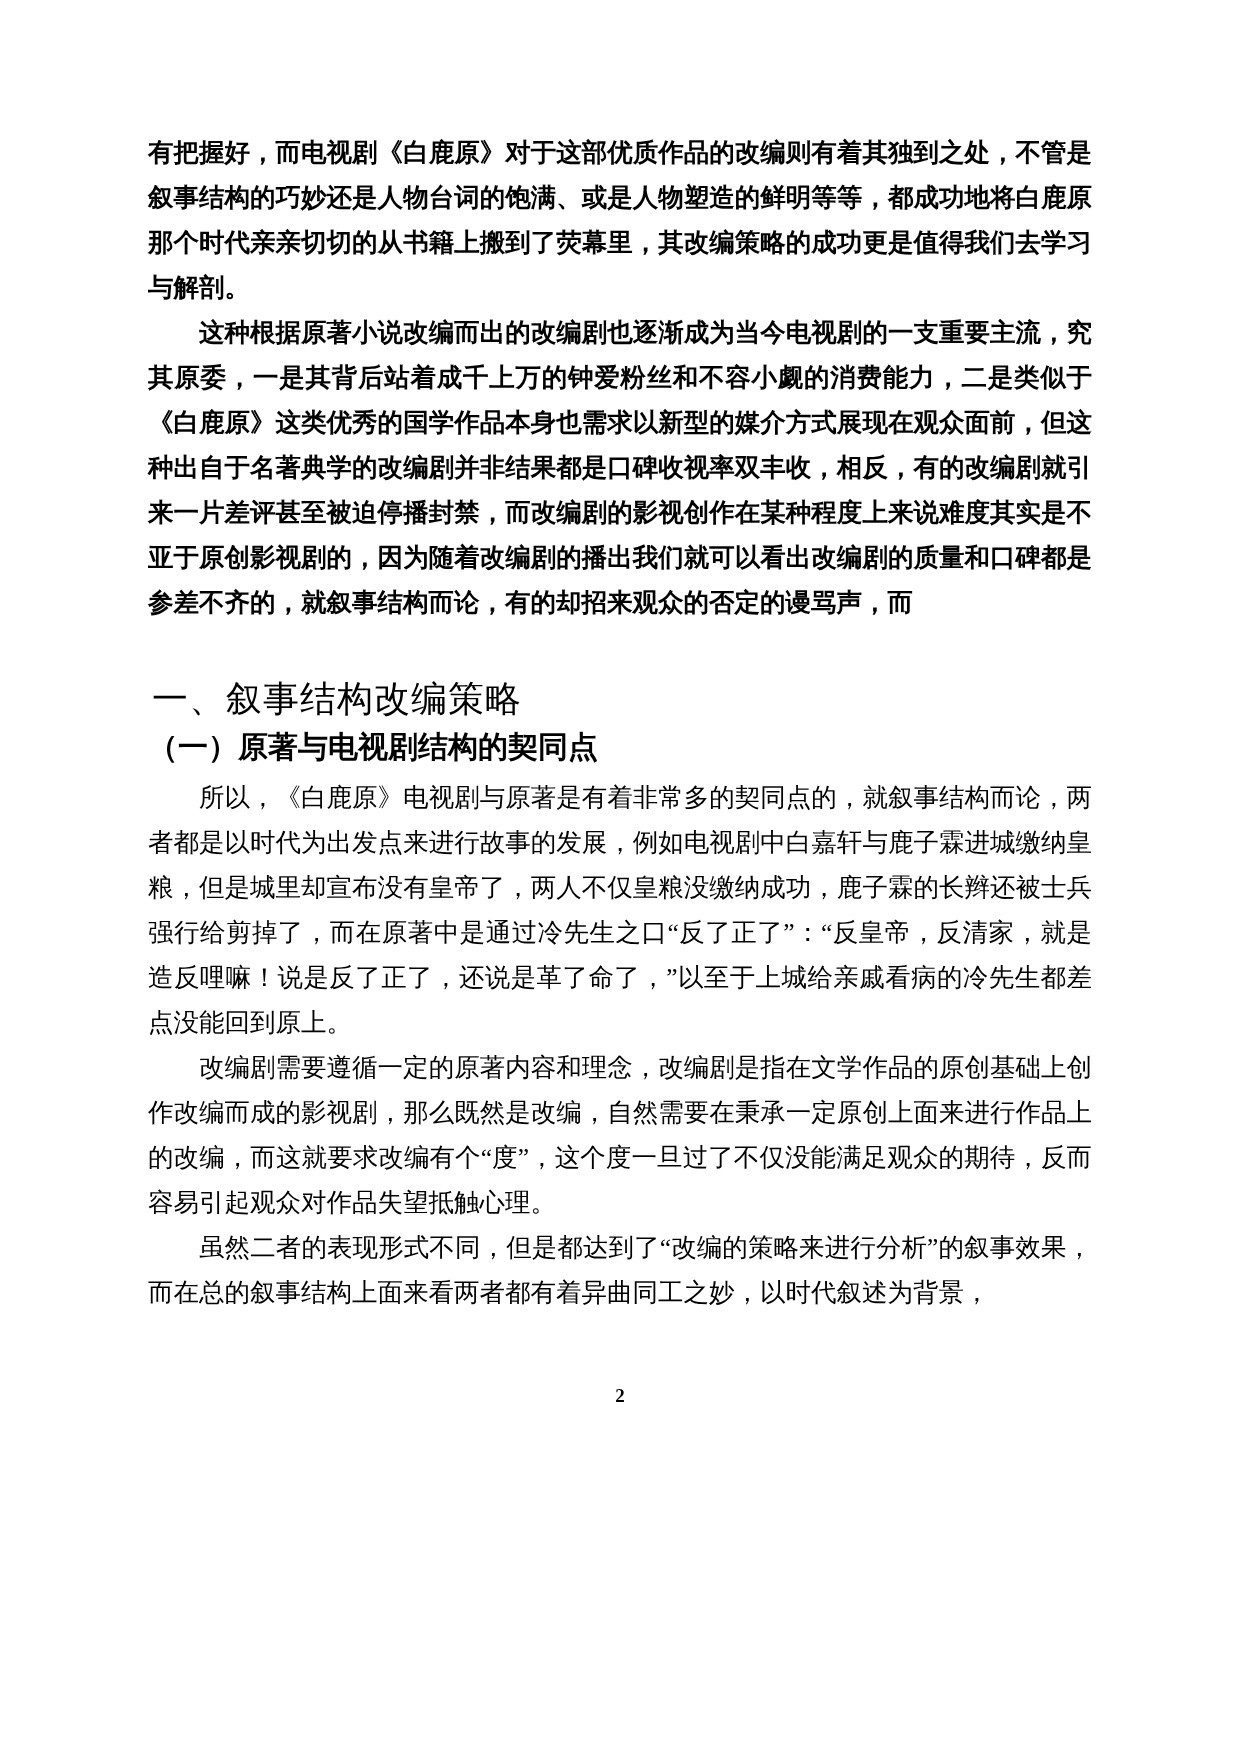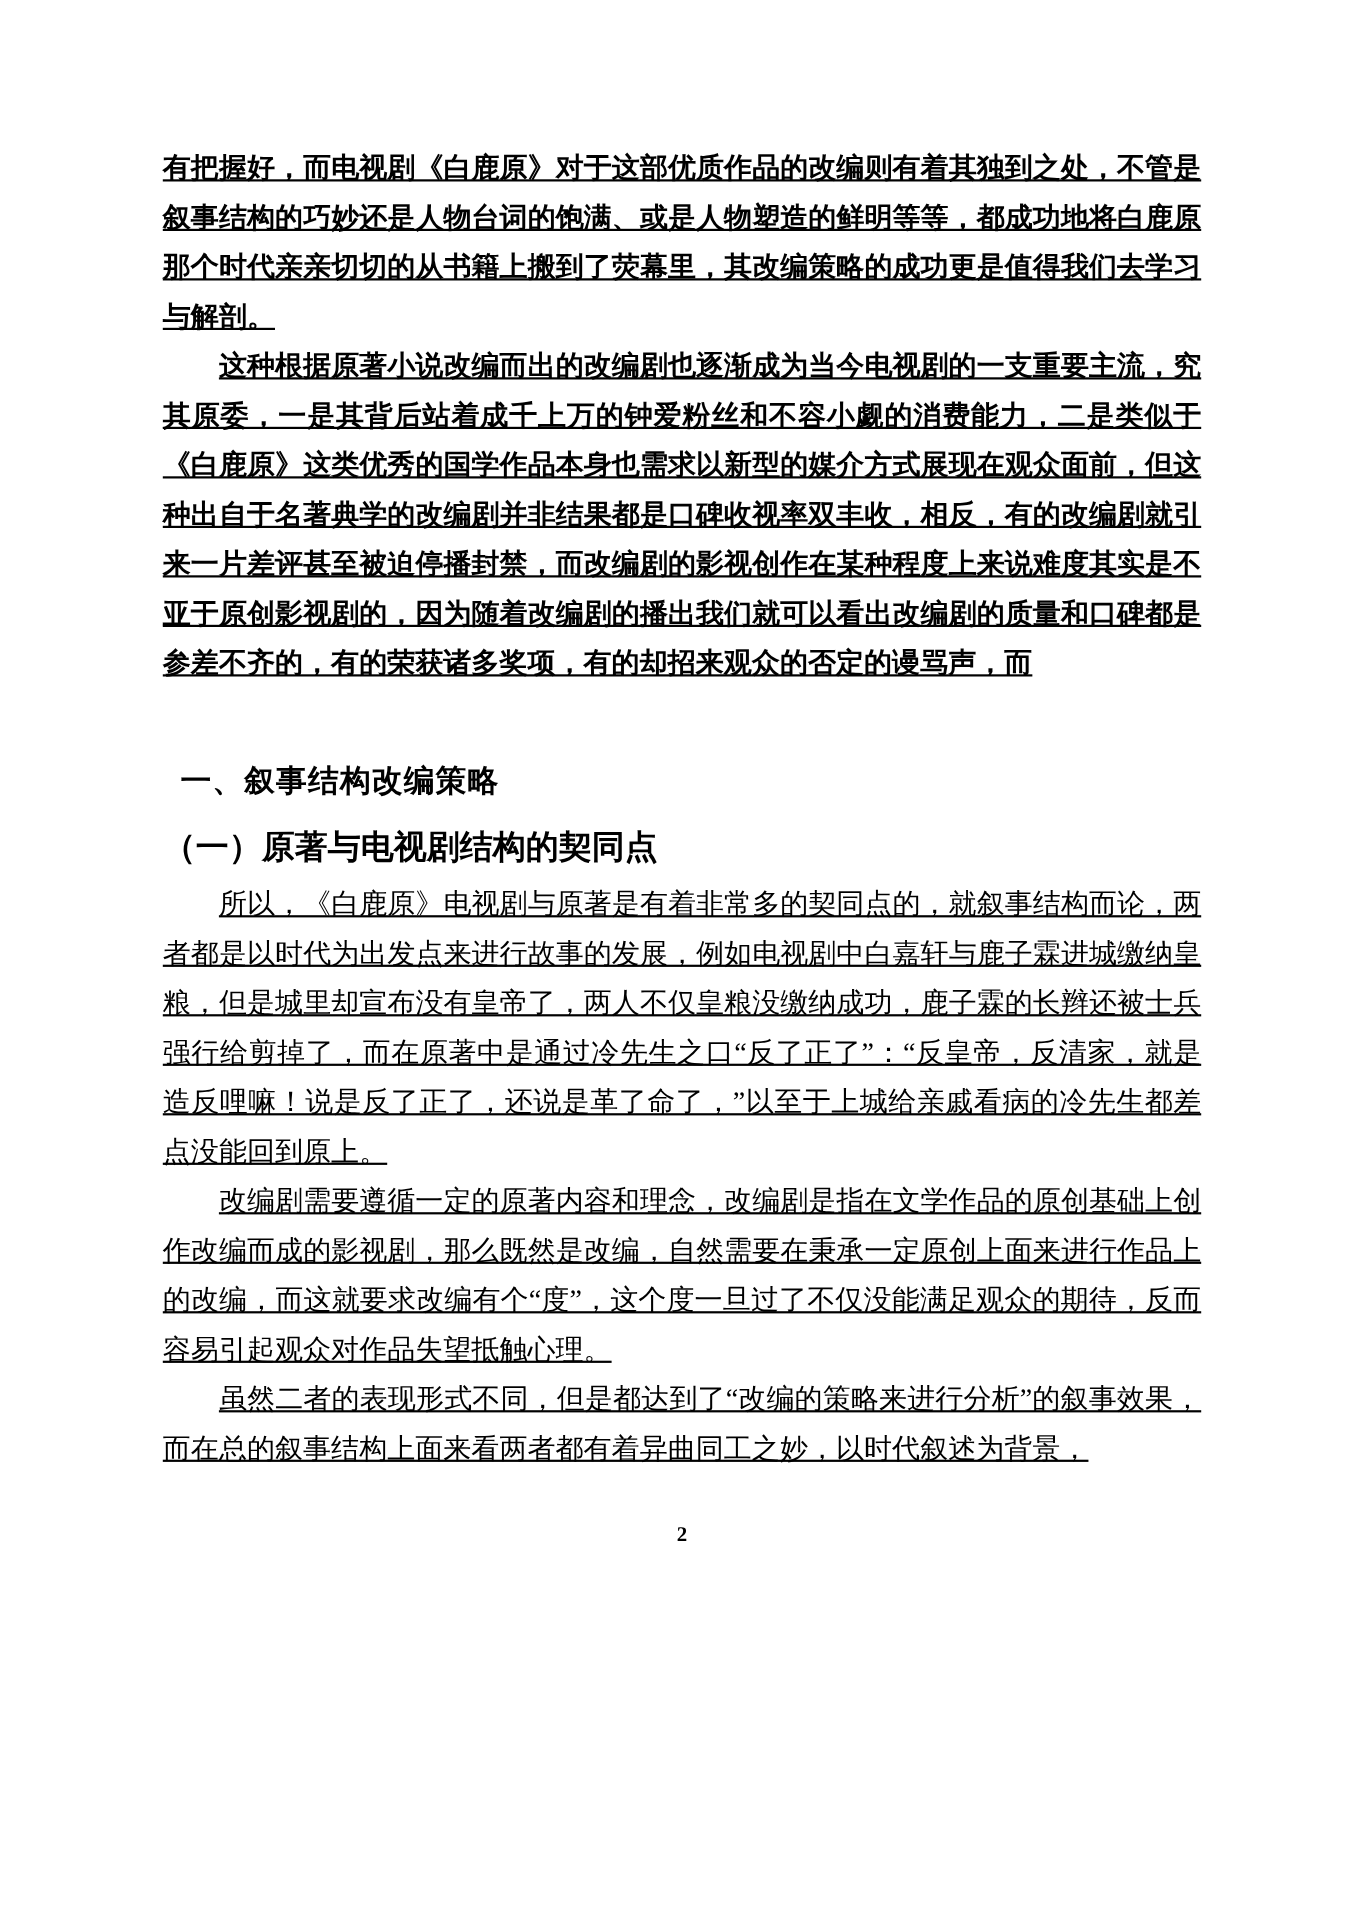--- a/index.html
+++ b/index.html
@@ -27,32 +27,31 @@
   .content {
     width: 944px;
   }
   p.body-para {
     margin: 0;
     font-size: 25.5px;
     line-height: 45px;
     text-align: justify;
     text-justify: inter-ideograph;
     letter-spacing: 0px;
-    text-decoration: underline;
   }
   p.bold-para {
     font-weight: bold;
   }
   .indent {
     text-indent: 2em;
   }
   h1.section-heading {
-    font-size: 28px;
-    font-weight: bold;
-    margin: 16px;
+    font-size: 36px;
+    font-weight: normal;
+    margin: 4px;
     line-height: 44px;
     letter-spacing: 1px;
   }
   h2.sub-heading {
     font-size: 30px;
     font-weight: bold;
     margin: 0;
     line-height: 44px;
   }
   .gap-large {
@@ -73,21 +72,21 @@
   }
 </style>
 </head>
 <body>
 
 <div class="page">
   <div class="content">
 
     <p class="body-para bold-para">有把握好，而电视剧《白鹿原》对于这部优质作品的改编则有着其独到之处，不管是叙事结构的巧妙还是人物台词的饱满、或是人物塑造的鲜明等等，都成功地将白鹿原那个时代亲亲切切的从书籍上搬到了荧幕里，其改编策略的成功更是值得我们去学习与解剖。</p>
 
-    <p class="body-para bold-para indent">这种根据原著小说改编而出的改编剧也逐渐成为当今电视剧的一支重要主流，究其原委，一是其背后站着成千上万的钟爱粉丝和不容小觑的消费能力，二是类似于《白鹿原》这类优秀的国学作品本身也需求以新型的媒介方式展现在观众面前，但这种出自于名著典学的改编剧并非结果都是口碑收视率双丰收，相反，有的改编剧就引来一片差评甚至被迫停播封禁，而改编剧的影视创作在某种程度上来说难度其实是不亚于原创影视剧的，因为随着改编剧的播出我们就可以看出改编剧的质量和口碑都是参差不齐的，有的荣获诸多奖项，有的却招来观众的否定的谩骂声，而</p>
+    <p class="body-para bold-para indent">这种根据原著小说改编而出的改编剧也逐渐成为当今电视剧的一支重要主流，究其原委，一是其背后站着成千上万的钟爱粉丝和不容小觑的消费能力，二是类似于《白鹿原》这类优秀的国学作品本身也需求以新型的媒介方式展现在观众面前，但这种出自于名著典学的改编剧并非结果都是口碑收视率双丰收，相反，有的改编剧就引来一片差评甚至被迫停播封禁，而改编剧的影视创作在某种程度上来说难度其实是不亚于原创影视剧的，因为随着改编剧的播出我们就可以看出改编剧的质量和口碑都是参差不齐的，就叙事结构而论，有的却招来观众的否定的谩骂声，而</p>
 
 
     <div class="gap-large"></div>
 
     <h1 class="section-heading">一、叙事结构改编策略</h1>
 
     <h2 class="sub-heading">（一）原著与电视剧结构的契同点</h2>
 
     <div class="gap-small"></div>
 

